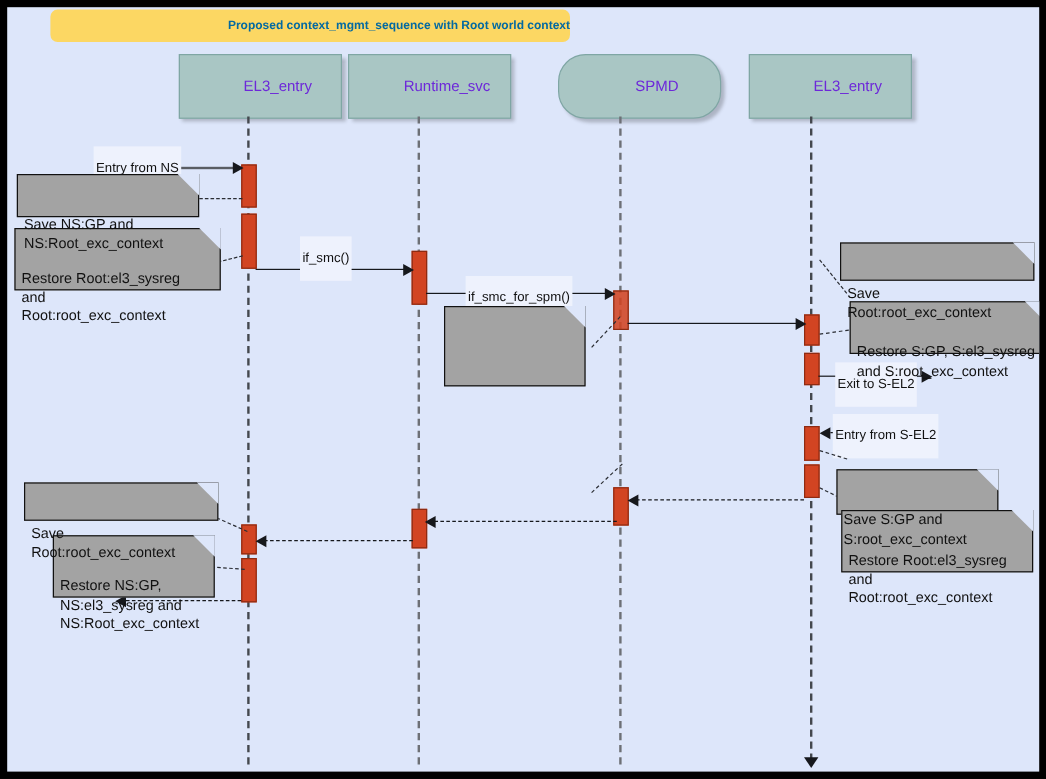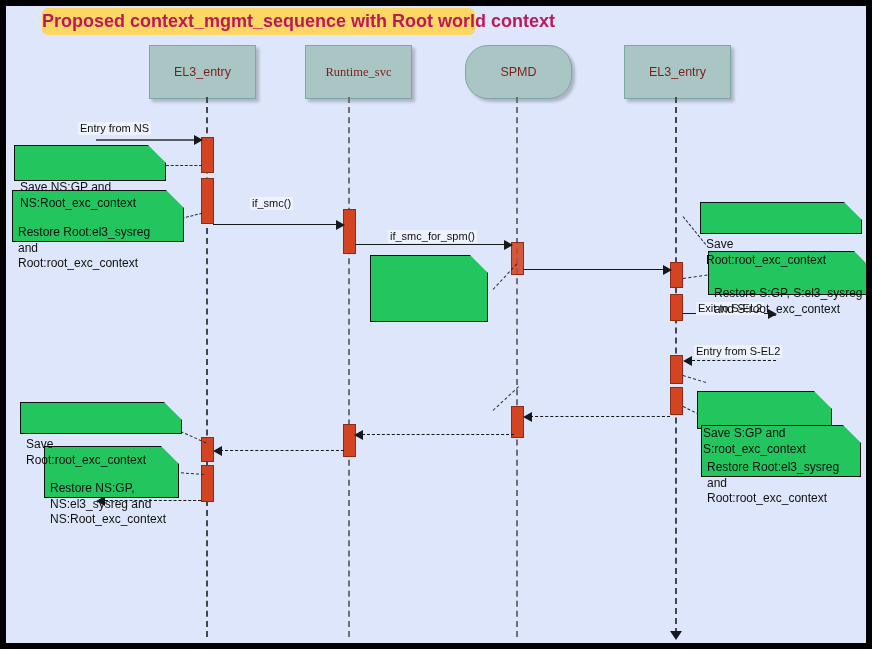--- a/index.html
+++ b/index.html
@@ -9,31 +9,31 @@
     font-family:"Liberation Sans","DejaVu Sans",sans-serif;
   }
   #canvas{
     position:absolute;left:6px;top:6px;width:860px;height:637px;
     background:#dde6fa;overflow:hidden;
   }
   
   .title-banner{
     position:absolute;left:36px;top:2px;width:433px;height:27px;
     background:#fcd763;border-radius:6px;
-    display:flex;align-items:center;justify-content:flex-start;
-    font-size:18px;font-weight:bold;color:#be185d;
+    display:flex;align-items:center;justify-content:flex-end;
+    font-size:10px;font-weight:bold;color:#0369a1;
     white-space:nowrap;
   }
   
   .participant{
     position:absolute;height:52px;
     background:#a9c6c4;border:1px solid #7fa6a4;
     box-shadow:3px 3px 3px rgba(0,0,0,.22);
     display:flex;align-items:center;justify-content:center;
-    font-size:12.5px;color:#7f1d1d;
+    font-size:12.5px;color:#6d28d9;padding-left:29px;
   }
   .lifeline{
     position:absolute;width:0;border-left:2px dashed #44484e;
   }
   .lifeline.gray{border-left-color:#6d7076;}
   .endcap{
     position:absolute;width:0;height:0;
     border-left:6px solid transparent;border-right:6px solid transparent;
     border-top:9px solid #16181c;
   }
@@ -52,25 +52,25 @@
     border-top:5px solid transparent;border-bottom:5px solid transparent;
     border-left:9px solid #16181c;
   }
   .arrowL{
     position:absolute;width:0;height:0;
     border-top:5px solid transparent;border-bottom:5px solid transparent;
     border-right:9px solid #16181c;
   }
   .msglabel{
     position:absolute;font-size:11px;color:#111;white-space:nowrap;
-    background:#eef2fd;padding:0 2px;line-height:13px;
+    background:#eef2fd;padding:12px 2px;line-height:13px;
   }
   
   .note{
-    position:absolute;background:#22c55e;border:1px solid #111;
+    position:absolute;background:#a3a3a3;border:1px solid #111;
     font-size:12px;color:#111;line-height:15.5px;
     padding:3px 6px 3px 5px;box-sizing:border-box;
     white-space:pre-line;
   }
   .note .foldline{
     position:absolute;right:-1px;top:-1px;width:0;height:0;
     border-top:18px solid #dde6fa;border-left:18px solid transparent;
   }
   .note-body{position:relative;z-index:2;}
   .anchor{position:absolute;height:0;border-top:1.3px dashed #2a2d33;transform-origin:left center;}
@@ -81,21 +81,21 @@
 <div id="stage">
 <div id="canvas">
 
   <div class="title-banner">
     <span>Proposed context_mgmt_sequence with Root world context</span>
   </div>
 
   <div class="participant" style="left:143px;top:39px;width:105px;">
     <span>EL3_entry</span>
   </div>
-  <div class="participant" style="left:299px;top:39px;width:105px;font-family:Liberation Serif, serif;">
+  <div class="participant" style="left:284px;top:39px;width:105px;">
     <span>Runtime_svc</span>
   </div>
   <div class="participant" style="left:459px;top:39px;width:105px;border-radius:23px;">
     <span>SPMD</span>
   </div>
   <div class="participant" style="left:618px;top:39px;width:105px;">
     <span>EL3_entry</span>
   </div>
 
   <div class="lifeline" style="left:200px;top:91px;height:540px;"></div>

